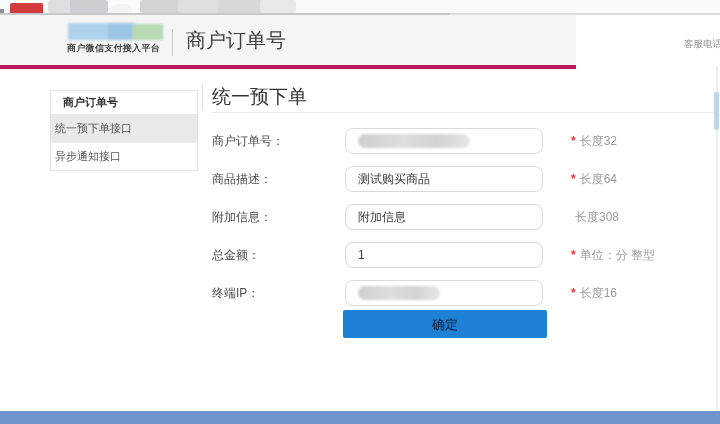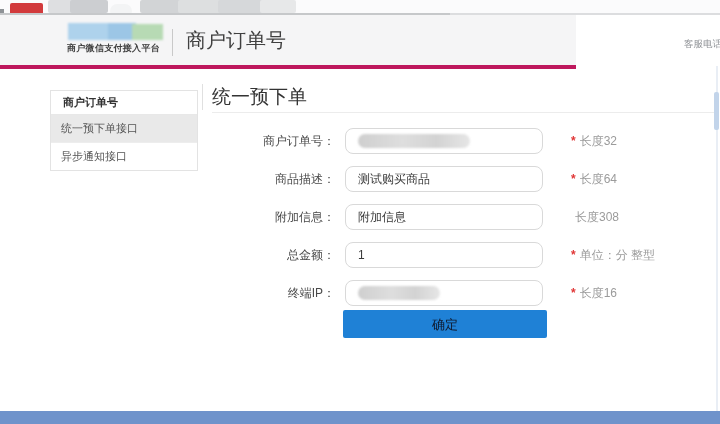--- a/index.html
+++ b/index.html
@@ -22,31 +22,31 @@
   .logo-blur .b2{position:absolute;left:40px;top:0;width:28px;height:17px;background:#9cc6e6;}
   .logo-blur .b3{position:absolute;left:64px;top:1px;width:31px;height:16px;background:#b7dab4;}
   .logo-caption{position:absolute;left:67px;top:27px;font-size:9px;font-weight:bold;color:#3f3f3f;letter-spacing:.3px;white-space:nowrap;}
   .hdr-divider{position:absolute;left:172px;top:14px;width:1px;height:27px;background:#c9c9c9;}
   .site-title{position:absolute;left:186px;top:12px;font-size:20px;color:#404040;white-space:nowrap;}
   .service-phone{position:absolute;left:684px;top:23px;font-size:9.5px;color:#8f9296;white-space:nowrap;}
 
   
   .sidebar{position:absolute;left:50px;top:90px;width:146px;background:#fff;border:1px solid #e3e3e3;}
   .sidebar-title{height:23px;line-height:23px;padding-left:12px;font-size:11px;font-weight:bold;color:#333;border-bottom:1px solid #e8e8e8;}
-  .sidebar-item{height:27px;line-height:27px;padding-left:10px;font-size:11px;color:#555;cursor:pointer;background:#fff;}
+  .sidebar-item{height:27px;line-height:27px;padding-left:4px;font-size:11px;color:#555;cursor:pointer;background:#fff;}
   .sidebar-item.active{background:#e9e9e9;border-bottom:1px solid #ededed;}
 
   
   .thin-vline{position:absolute;left:202px;top:84px;width:1px;height:26px;background:#e0e0e0;}
   .main-title{position:absolute;left:212px;top:84px;font-size:19px;color:#333;white-space:nowrap;text-align:right;}
   .title-rule{position:absolute;left:212px;top:112px;width:504px;height:1px;background:#ececec;}
 
   .form{position:absolute;left:212px;top:128px;}
   .frow{display:flex;align-items:center;height:26px;margin-bottom:12px;}
-  .flabel{width:123px;text-align:right;padding-right:10px;font-size:12px;color:#4a4a4a;white-space:nowrap;}
+  .flabel{width:123px;text-align:left;padding-right:10px;font-size:12px;color:#4a4a4a;white-space:nowrap;}
   .finput{box-sizing:border-box;width:198px;height:26px;border:1px solid #d9d9d9;border-radius:8px;background:#fff;
           display:flex;align-items:center;padding-left:12px;font-size:12px;color:#3a3a3a;}
   .redact-gray{height:14px;border-radius:7px;filter:blur(1px);
           background:linear-gradient(90deg,#cfcfcf,#dedede 40%,#d3d3d3 70%,#e6e6e6);}
   .fhint{margin-left:28px;font-size:12px;color:#9b9b9b;white-space:nowrap;}
   .star{color:#e03636;font-weight:bold;margin-right:4px;font-size:12px;}
 
   .submit-btn{position:absolute;left:343px;top:310px;width:204px;height:28px;background:#1f81d6;border:none;border-radius:2px;
           color:#0f172a;font-size:13px;text-align:center;line-height:28px;cursor:pointer;font-family:inherit;}
 

